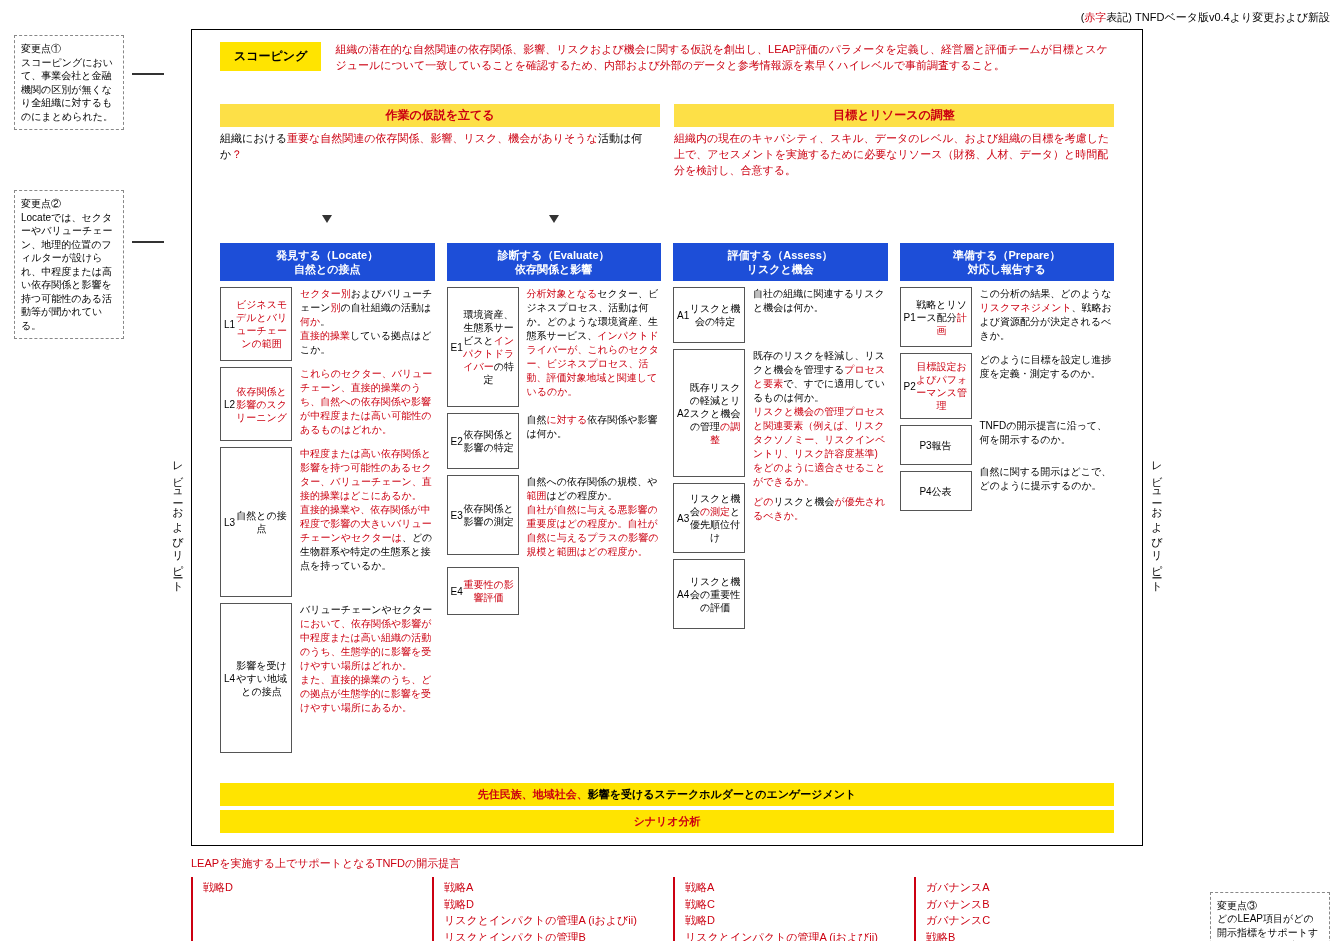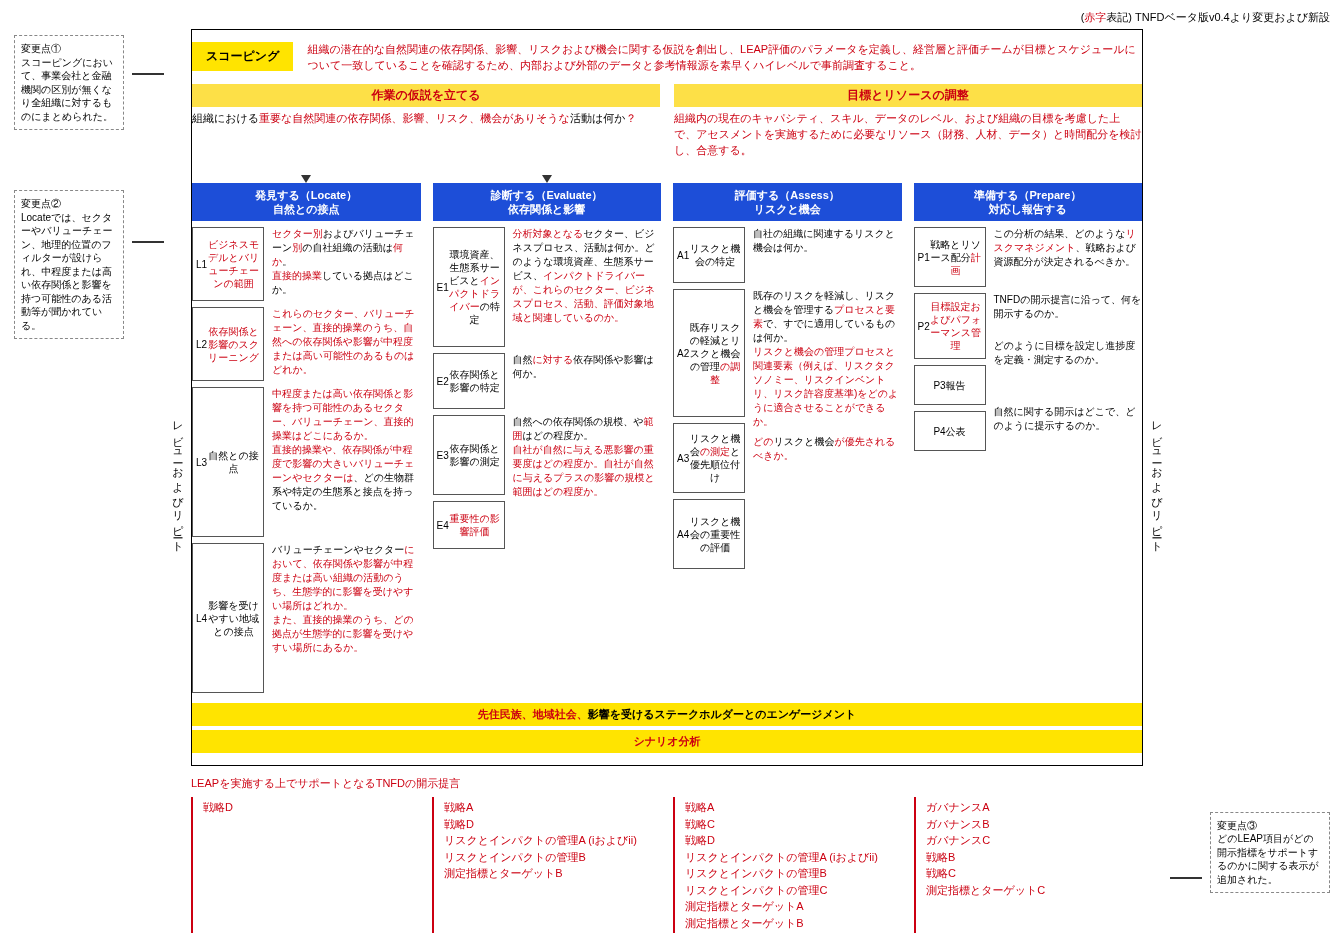--- a/index.html
+++ b/index.html
@@ -27,23 +27,24 @@
     font-size: 11px;
     text-align:center;
     padding: 0 6px;
     letter-spacing: 2px;
     white-space: pre;
     align-self:center;
   }
   .main-box {
     flex: 1;
     border: 1px solid #000;
-    padding: 12px 0 8px;
+    padding: 12px 28px 8px;
     display:flex;
     flex-direction:column;
+    gap:20px;
   }
   .scoping-row { display:flex; align-items:flex-start; gap:14px; margin-bottom:10px;}
   .pill {
     background:#ffe400;
     padding: 6px 14px;
     font-size: 12px;
     font-weight:bold;
     white-space:nowrap;
   }
   .scoping-desc { font-size: 11px; line-height:1.45; }
@@ -188,21 +189,21 @@
             </div>
           </div>
           <div class="leap-col">
             <div class="col-head">診断する（Evaluate）
 依存関係と影響</div>
             <div class="items">
               <div class="item-labels">
                 <div class="item-box" style="min-height: 120px;"><div>E1</div><div>環境資産、生態系サービスと<span class="red">インパクトドライバー</span>の特定</div></div>
                 <div class="item-box" style="min-height: 56px;"><div>E2</div><div>依存関係と影響の特定</div></div>
                 <div class="item-box" style="min-height: 80px;"><div>E3</div><div>依存関係と影響の測定</div></div>
-                <div class="item-box" style="min-height: 48px;"><div>E4</div><div class="red">重要性の影響評価</div></div>
+                <div class="item-box" style="min-height: 48px; margin-top: 6px;"><div>E4</div><div class="red">重要性の影響評価</div></div>
               </div>
               <div class="item-descs">
                 <div class="item-desc" style="min-height: 120px;"><span class="red">分析対象となる</span><span>セクター、ビジネスプロセス、活動は何か。どのような環境資産、生態系サービス、</span><span class="red">インパクトドライバーが、これらのセクター、ビジネスプロセス、活動、評価対象地域と関連しているのか。</span></div>
                 <div class="item-desc" style="min-height: 56px;"><span>自然</span><span class="red">に対する</span><span>依存関係や影響は何か。</span></div>
                 <div class="item-desc" style="min-height: 80px;"><span>自然への依存関係の規模、や</span><span class="red">範囲</span><span>はどの程度か。</span><br><span class="red">自社が自然に与える悪影響の重要度はどの程度か。自社が自然に与えるプラスの影響の規模と範囲はどの程度か。</span></div>
               </div>
             </div>
           </div>
           <div class="leap-col">
             <div class="col-head">評価する（Assess）
@@ -226,22 +227,22 @@
 対応し報告する</div>
             <div class="items">
               <div class="item-labels">
                 <div class="item-box" style="min-height: 60px;"><div>P1</div><div>戦略とリソース配分<span class="red">計画</span></div></div>
                 <div class="item-box" style="min-height: 60px;"><div>P2</div><div class="red">目標設定およびパフォーマンス管理</div></div>
                 <div class="item-box" style="min-height: 40px;"><div>P3</div><div>報告</div></div>
                 <div class="item-box" style="min-height: 40px;"><div>P4</div><div>公表</div></div>
               </div>
               <div class="item-descs">
                 <div class="item-desc" style="min-height: 60px;"><span>この分析の結果、どのような</span><span class="red">リスクマネジメント</span><span>、戦略および資源配分が決定されるべきか。</span></div>
+                <div class="item-desc" style="min-height: 60px;"><span>どのように目標を設定し進捗度を定義・測定するのか。</span></div>
                 <div class="item-desc" style="min-height: 40px;"><span>TNFDの開示提言に沿って、何を開示するのか。</span></div>
-                <div class="item-desc" style="min-height: 60px;"><span>どのように目標を設定し進捗度を定義・測定するのか。</span></div>
                 <div class="item-desc" style="min-height: 40px;"><span>自然に関する開示はどこで、どのように提示するのか。</span></div>
               </div>
             </div>
           </div>
         </div>
 
       <div class="bottom-bars">
         <div class="bottom-yellow">
           <span class="red">先住民族、地域社会、</span><span>影響を受けるステークホルダーとのエンゲージメント</span>
         </div>

